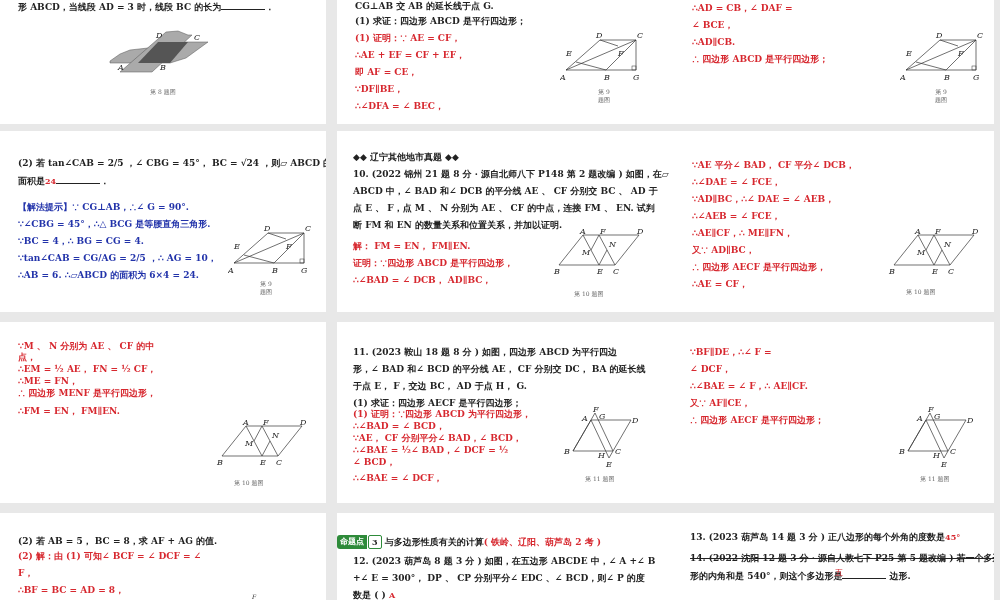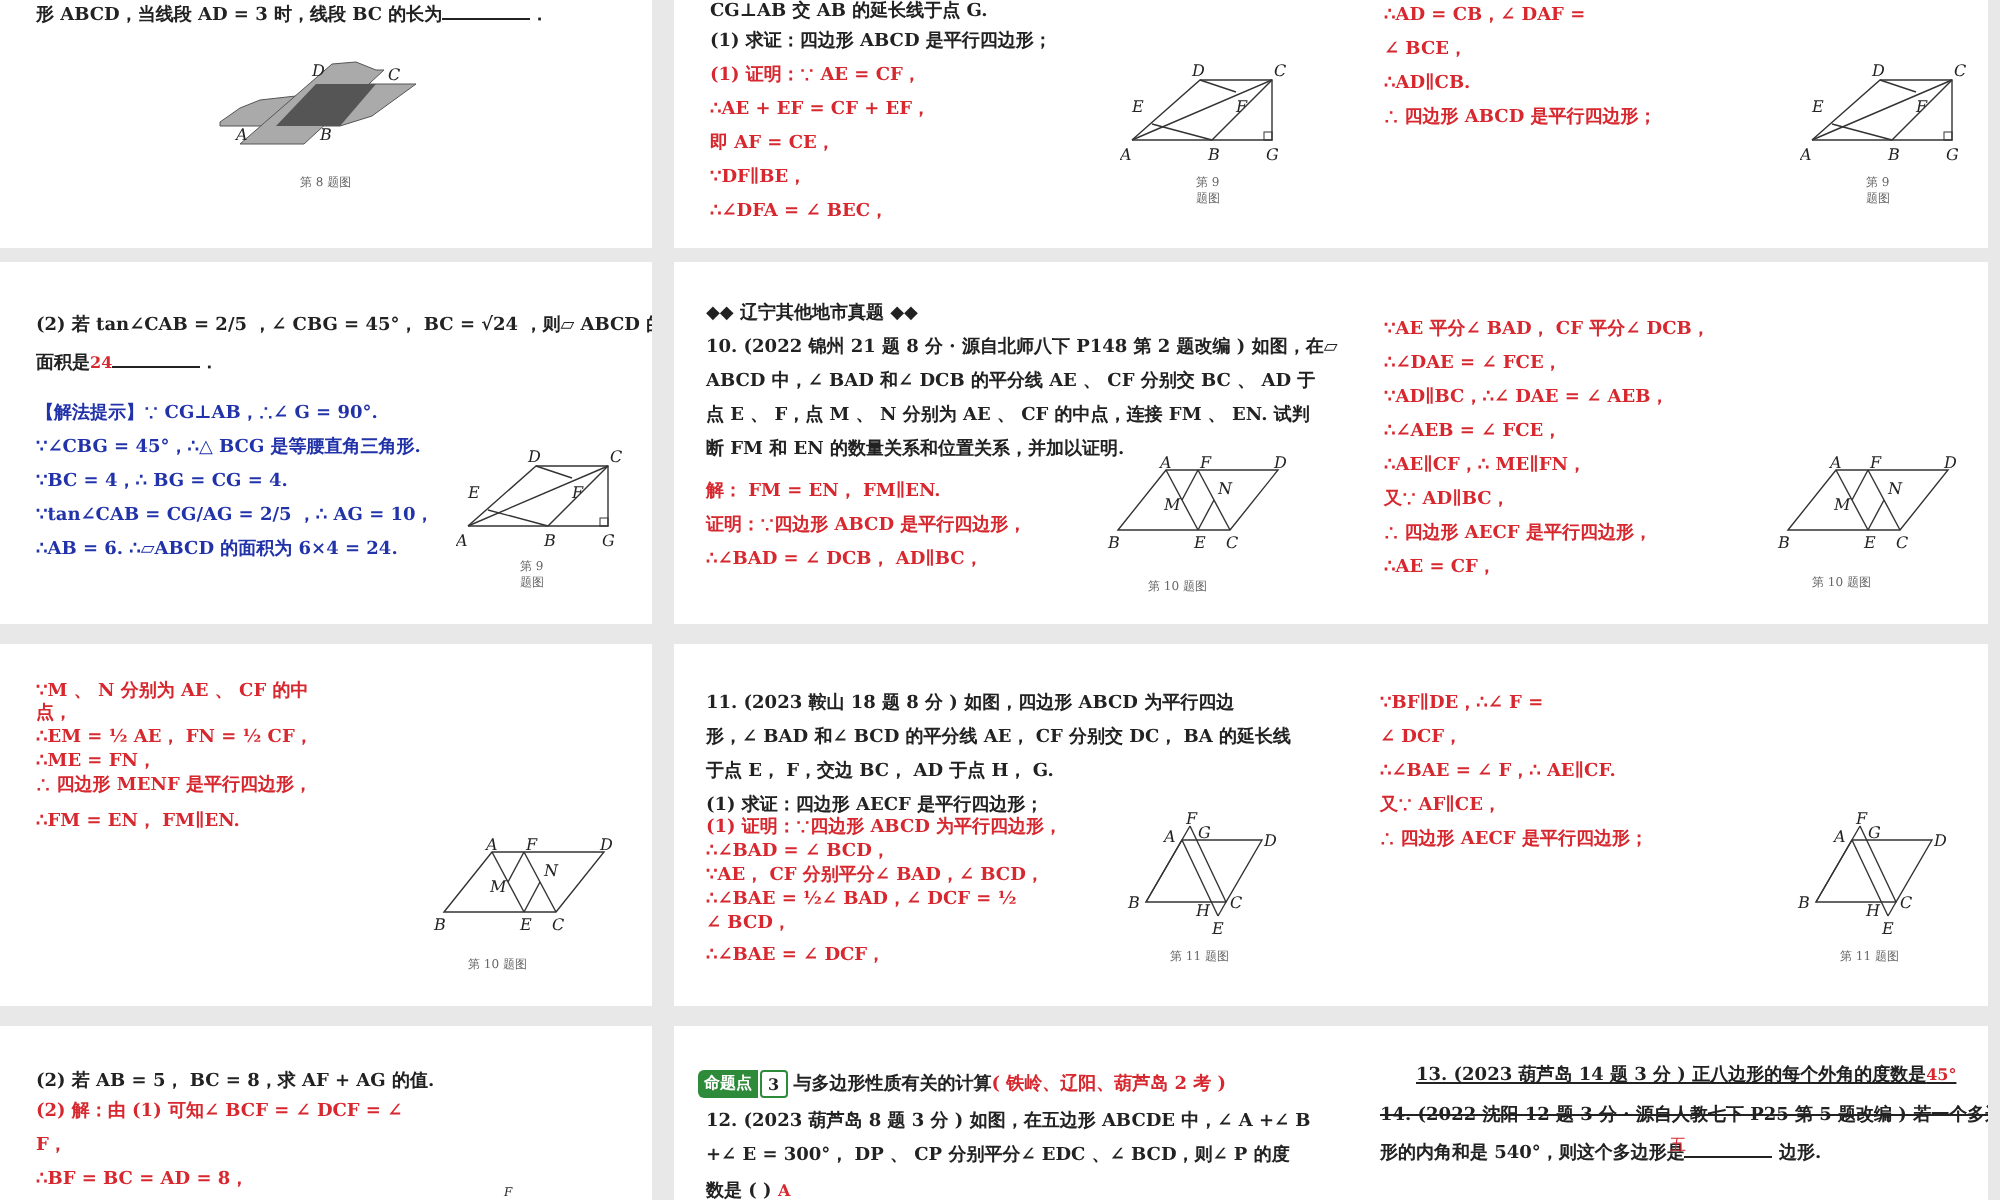--- a/index.html
+++ b/index.html
@@ -9,21 +9,21 @@
       font-family: "DejaVu Serif", "Liberation Serif", serif;
       position: relative;
     }
     .slide {
       position: absolute; background: #ffffff; overflow: hidden;
       box-sizing: border-box;
     }
     
     .c0 { left: 0; width: 326px; }
     .c1 { left: 337px; width: 372px; }
-    .c2 { left: 670px; width: 324px; }
+    .c2 { left: 670px; width: 324px; text-align: center; }
     .r0 { top: 0; height: 124px; }
     .r1 { top: 131px; height: 181px; }
     .r2 { top: 322px; height: 181px; }
     .r3 { top: 513px; height: 87px; }
 
     .line {
       position: absolute; white-space: nowrap;
       font-size: 9px; line-height: 12px; font-weight: bold;
       color: #222;
     }
@@ -289,35 +289,35 @@
 
 <div class="slide c0 r3">
   <div class="line" style="left:18px; top:22px;">(2) 若 AB = 5， BC = 8，求 AF + AG 的值.</div>
   <div class="line red" style="left:18px; top:37px;">(2) 解：由 (1) 可知∠ BCF = ∠ DCF = ∠</div>
   <div class="line red" style="left:18px; top:54px;">F，</div>
   <div class="line red" style="left:18px; top:71px;">∴BF = BC = AD = 8，</div>
   <div class="cap" style="left:252px; top:80px; font-style:italic; color:#222;">F</div>
 </div>
 
 <div class="slide c1 r3">
-  <div class="line" style="left:12px; top:22px;">
+  <div class="line" style="left:0; top:22px;">
     <span class="hdr-badge">命题点</span><span class="hdr-num">3</span>
     <span>与多边形性质有关的计算</span><span class="red">( 铁岭、辽阳、葫芦岛 2 考 )</span>
   </div>
   <div class="line" style="left:16px; top:42px;">12. (2023 葫芦岛 8 题 3 分 ) 如图，在五边形 ABCDE 中，∠ A +∠ B</div>
   <div class="line" style="left:16px; top:59px;">
     <span>+∠ E = 300°， DP 、 CP 分别平分∠ EDC 、∠ BCD，则∠ P 的度</span>
   </div>
   <div class="line" style="left:16px; top:76px;">
     <span>数是 (    )</span> <span class="ann">A</span>
   </div>
 </div>
 
 <div class="slide c2 r3">
-  <div class="line" style="left:38px; top:18px;text-decoration:underline;">
+  <div class="line" style="left:20px; top:18px;">
     <span>13. (2023 葫芦岛 14 题 3 分 ) 正八边形的每个外角的度数是</span><span class="ann">45°</span>
   </div>
   <div class="line" style="left:20px; top:39px;">
     <span style="text-decoration: line-through;">14. (2022 沈阳 12 题 3 分 · 源自人教七下 P25 第 5 题改编 ) 若一个多边</span>
   </div>
   <div class="line" style="left:20px; top:56px;">
     <span>形的内角和是 540°，则这个多边形是</span><span class="blank"></span><span> 边形.</span>
   </div>
   <div class="ann" style="position:absolute; left:165px; top:54px;">五</div>
 </div>

